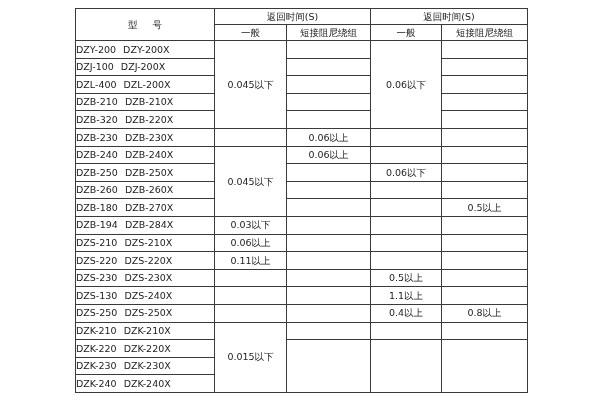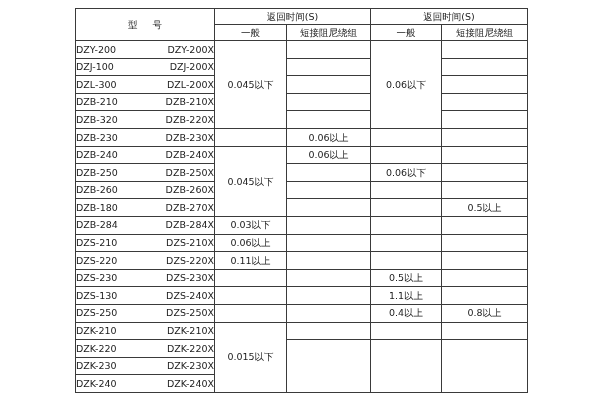--- a/index.html
+++ b/index.html
@@ -13,21 +13,21 @@
   }
   .spec th,.spec td{
     border:1px solid #3a3a3a;
     font-size:9.5px;font-weight:normal;color:#1c1c1c;
     text-align:center;vertical-align:middle;
     padding:0;overflow:hidden;white-space:nowrap;
     background:#ffffff;line-height:1;
   }
   thead tr{height:16px;}
   tbody tr{height:17.6px;}
-  .model-pair{display:flex;justify-content:space-between;align-items:center;gap:7px;}
+  .model-pair{display:flex;justify-content:flex-start;align-items:center;gap:7px;}
   .model-title{letter-spacing:6px;text-indent:6px;}
 </style>
 </head>
 <body>
 
 <table class="spec">
   <colgroup>
     <col style="width:139px">
       <col style="width:72px">
       <col style="width:84px">
@@ -66,21 +66,21 @@
             <span>DZJ-100</span>
             <span>DZJ-200X</span>
           </div>
         </td>
       <td></td>
       <td></td>
     </tr>
     <tr>
       <td>
           <div class="model-pair">
-            <span>DZL-300</span>
+            <span>DZL-400</span>
             <span>DZL-200X</span>
           </div>
         </td>
       <td></td>
       <td></td>
     </tr>
     <tr>
       <td>
           <div class="model-pair">
             <span>DZB-210</span>
@@ -153,21 +153,21 @@
             <span>DZB-270X</span>
           </div>
         </td>
       <td></td>
       <td></td>
       <td>0.5以上</td>
     </tr>
     <tr>
       <td>
           <div class="model-pair">
-            <span>DZB-284</span>
+            <span>DZB-194</span>
             <span>DZB-284X</span>
           </div>
         </td>
       <td>0.03以下</td>
       <td></td>
       <td></td>
       <td></td>
     </tr>
     <tr>
       <td>

